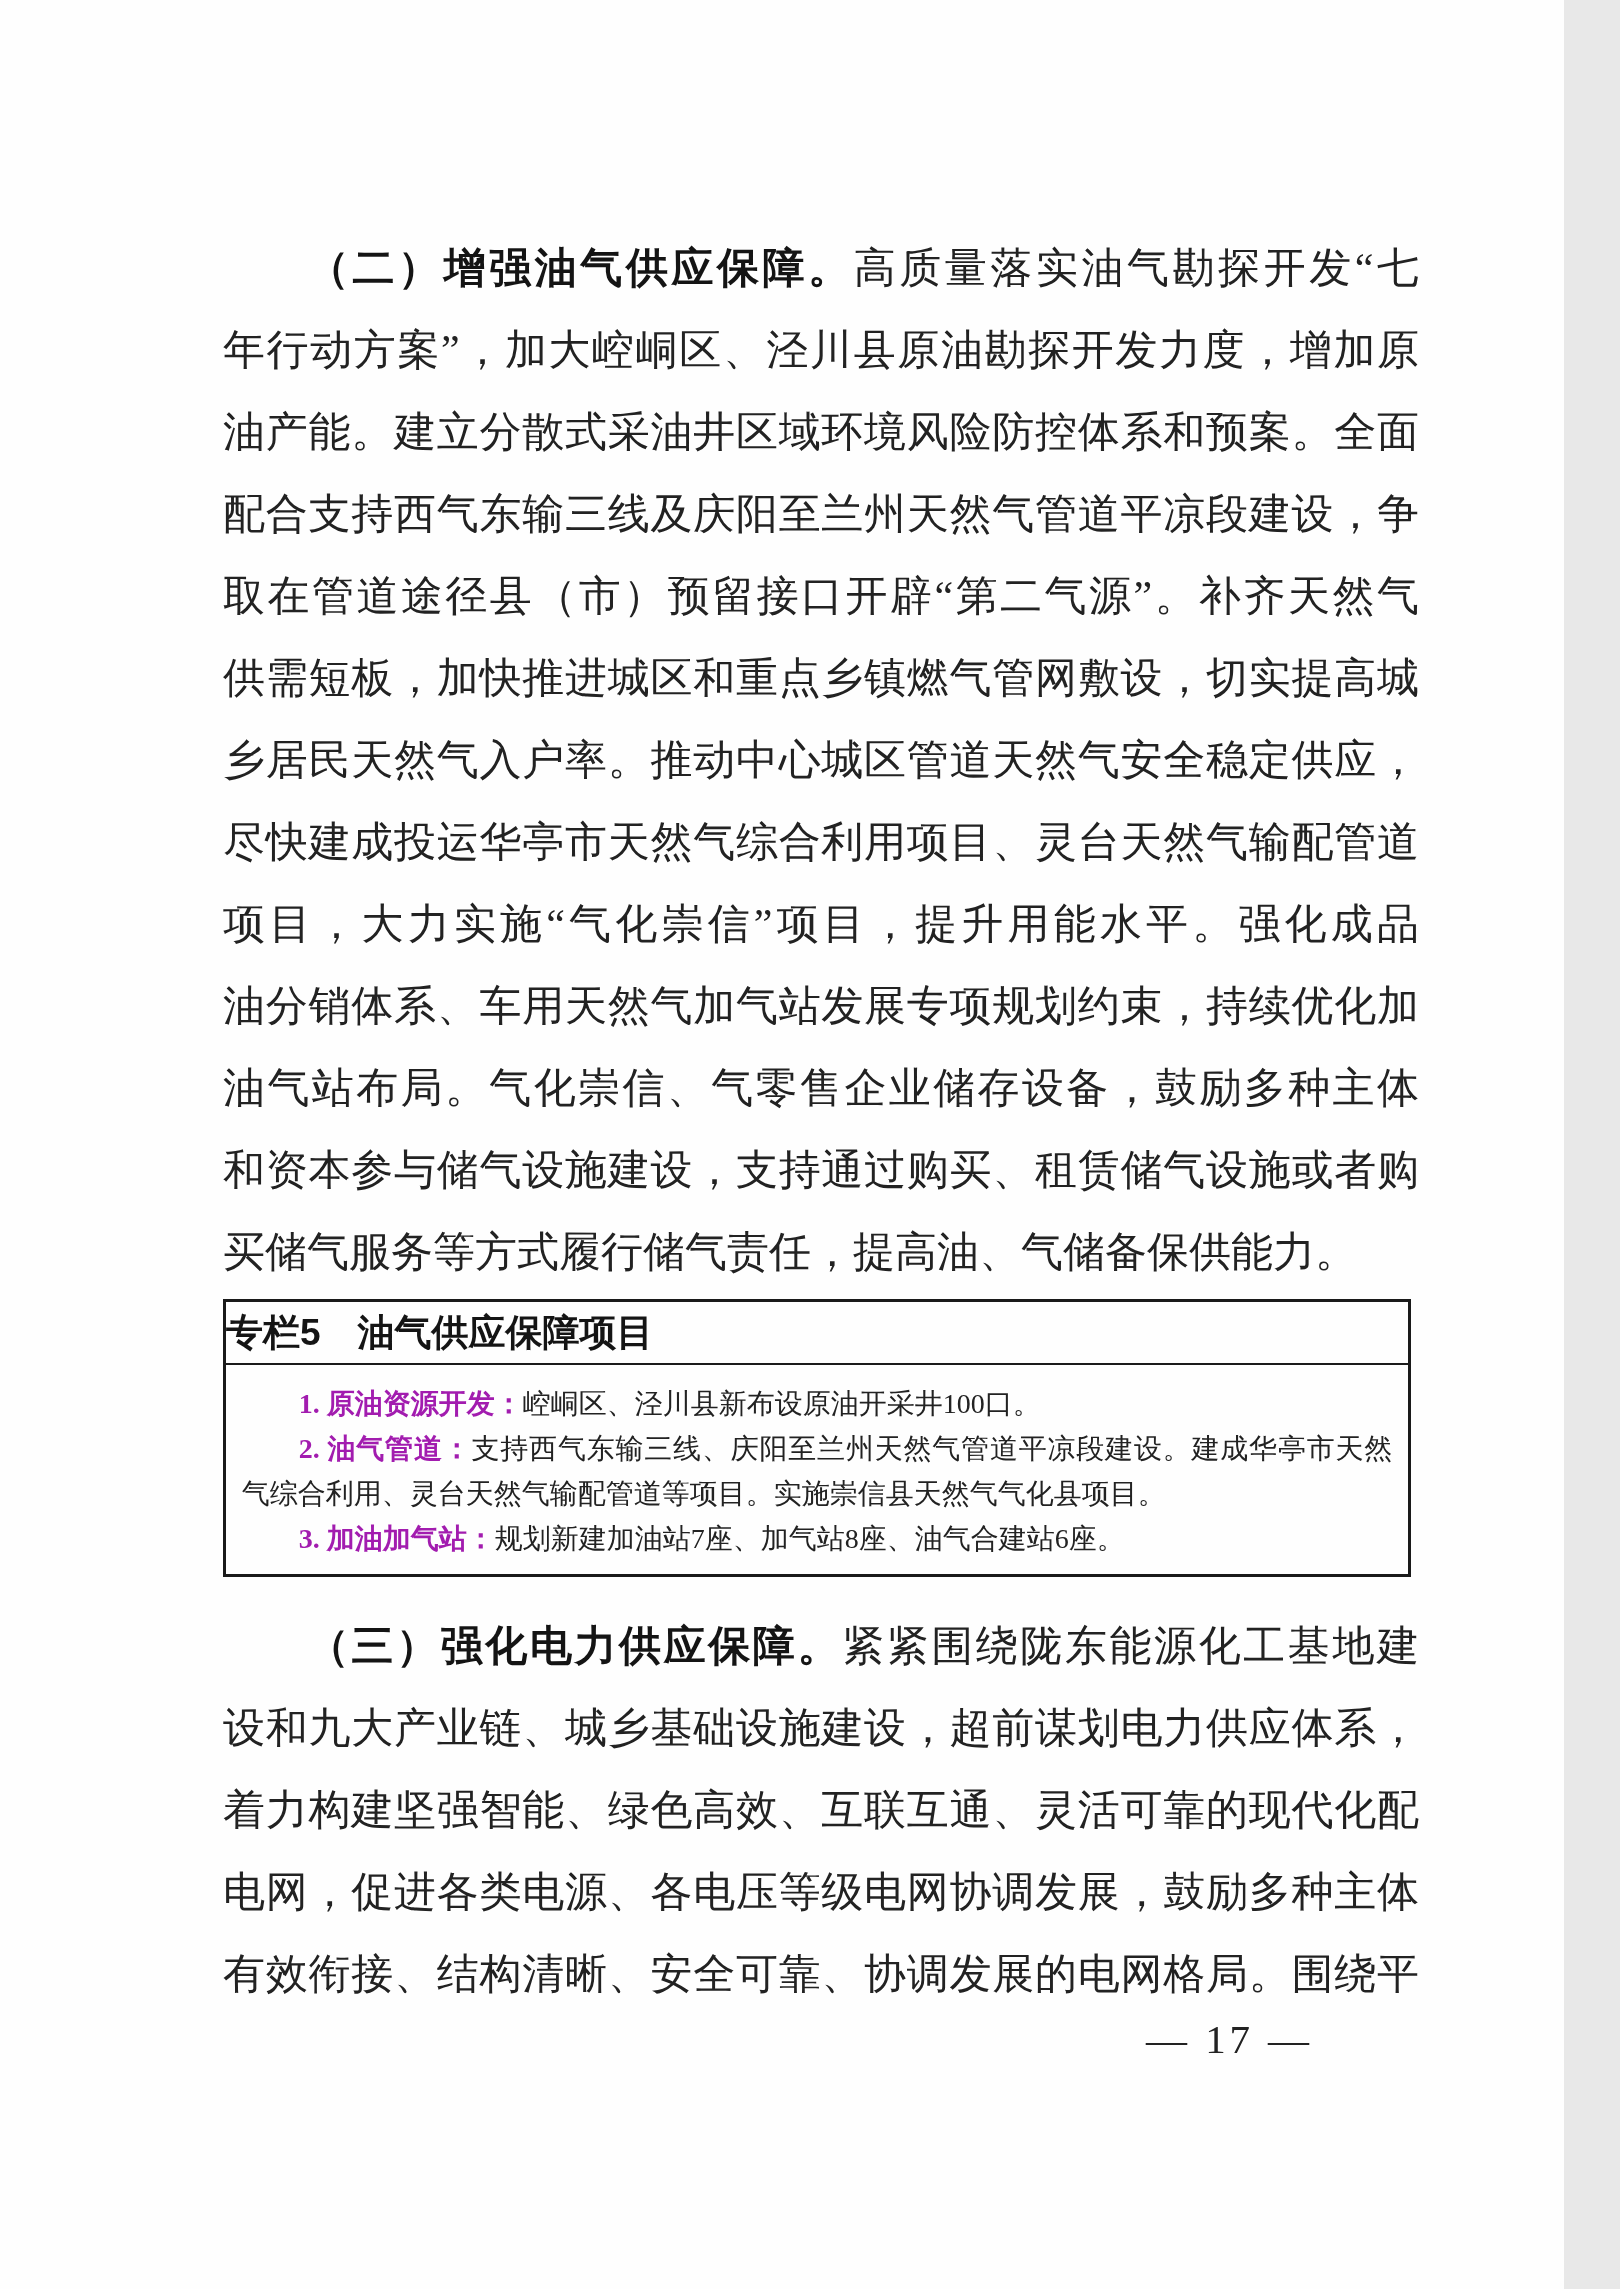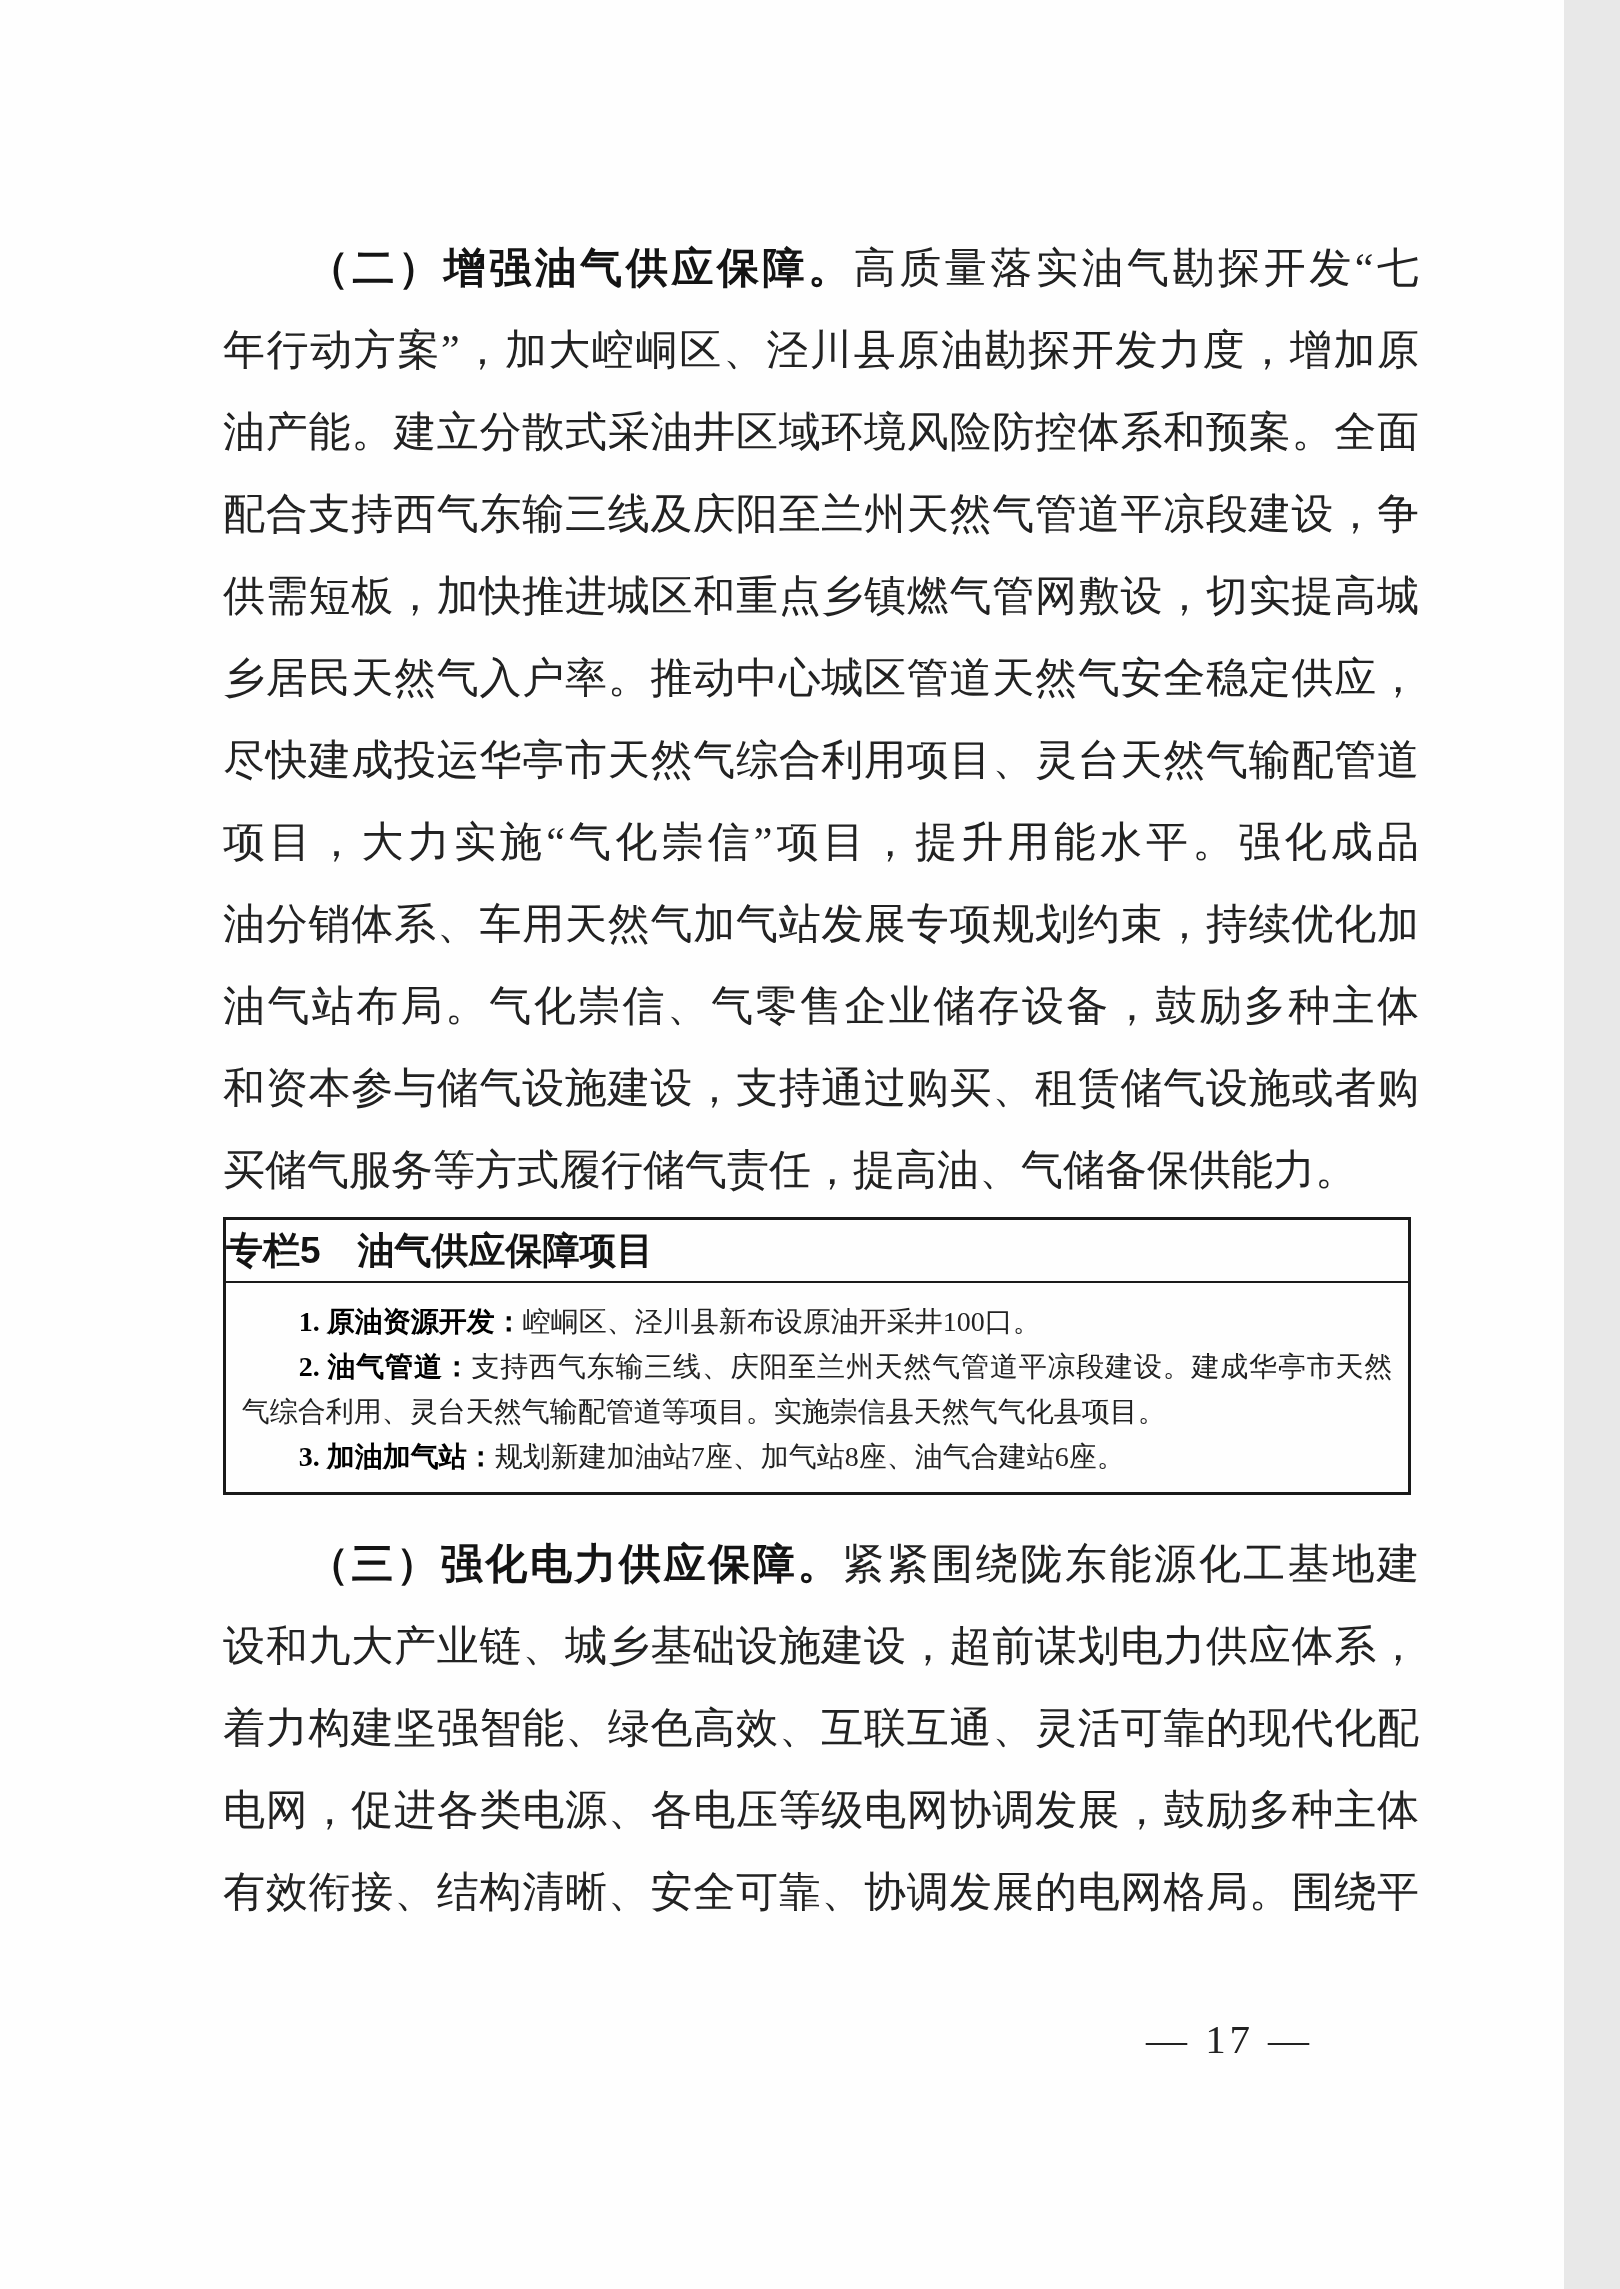--- a/index.html
+++ b/index.html
@@ -71,21 +71,21 @@
     color: #222;
   }
   .box-item .bline.first {
     padding-left: 57px;
   }
   .box-item .bline.endp {
     text-align-last: left;
   }
   .box-item .item-label {
     font-weight: 700;
-    color: #000000;
+    color: #a21caf;
   }
   .para2 {
     margin-top: 27.4px;
   }
   .page-number {
     position: absolute;
     top: 2015px;
     right: 251px;
     font-size: 41px;
     line-height: 49px;
@@ -101,20 +101,21 @@
 <div class="page">
   <div class="content">
 
     <section class="para">
       <div class="line indent">
         <span class="head-bold">（二）增强油气供应保障。</span><span>高质量落实油气勘探开发“七</span>
       </div>
       <div class="line">年行动方案”，加大崆峒区、泾川县原油勘探开发力度，增加原</div>
       <div class="line">油产能。建立分散式采油井区域环境风险防控体系和预案。全面</div>
       <div class="line">配合支持西气东输三线及庆阳至兰州天然气管道平凉段建设，争</div>
+      <div class="line">取在管道途径县（市）预留接口开辟“第二气源”。补齐天然气</div>
       <div class="line">供需短板，加快推进城区和重点乡镇燃气管网敷设，切实提高城</div>
       <div class="line">乡居民天然气入户率。推动中心城区管道天然气安全稳定供应，</div>
       <div class="line">尽快建成投运华亭市天然气综合利用项目、灵台天然气输配管道</div>
       <div class="line">项目，大力实施“气化崇信”项目，提升用能水平。强化成品</div>
       <div class="line">油分销体系、车用天然气加气站发展专项规划约束，持续优化加</div>
       <div class="line">油气站布局。气化崇信、气零售企业储存设备，鼓励多种主体</div>
       <div class="line">和资本参与储气设施建设，支持通过购买、租赁储气设施或者购</div>
       <div class="line endp">买储气服务等方式履行储气责任，提高油、气储备保供能力。</div>
     </section>
 

